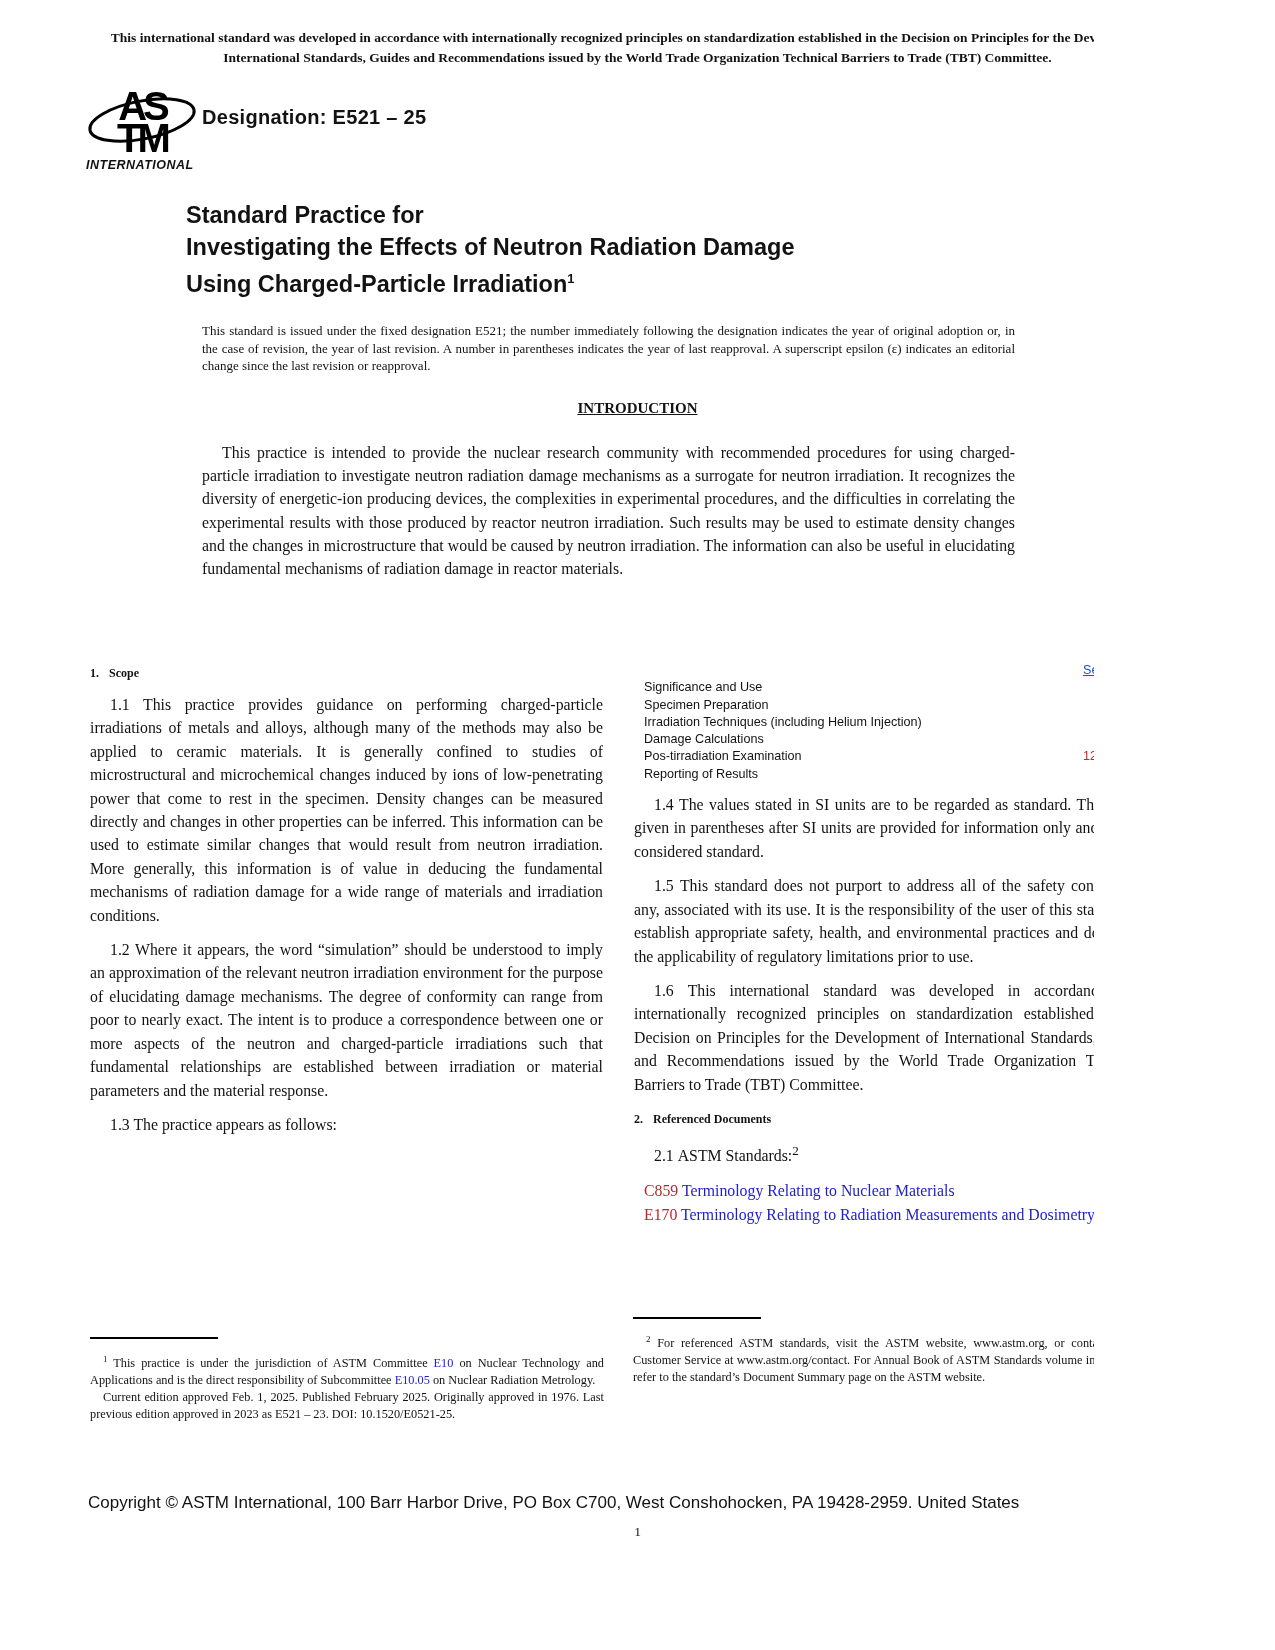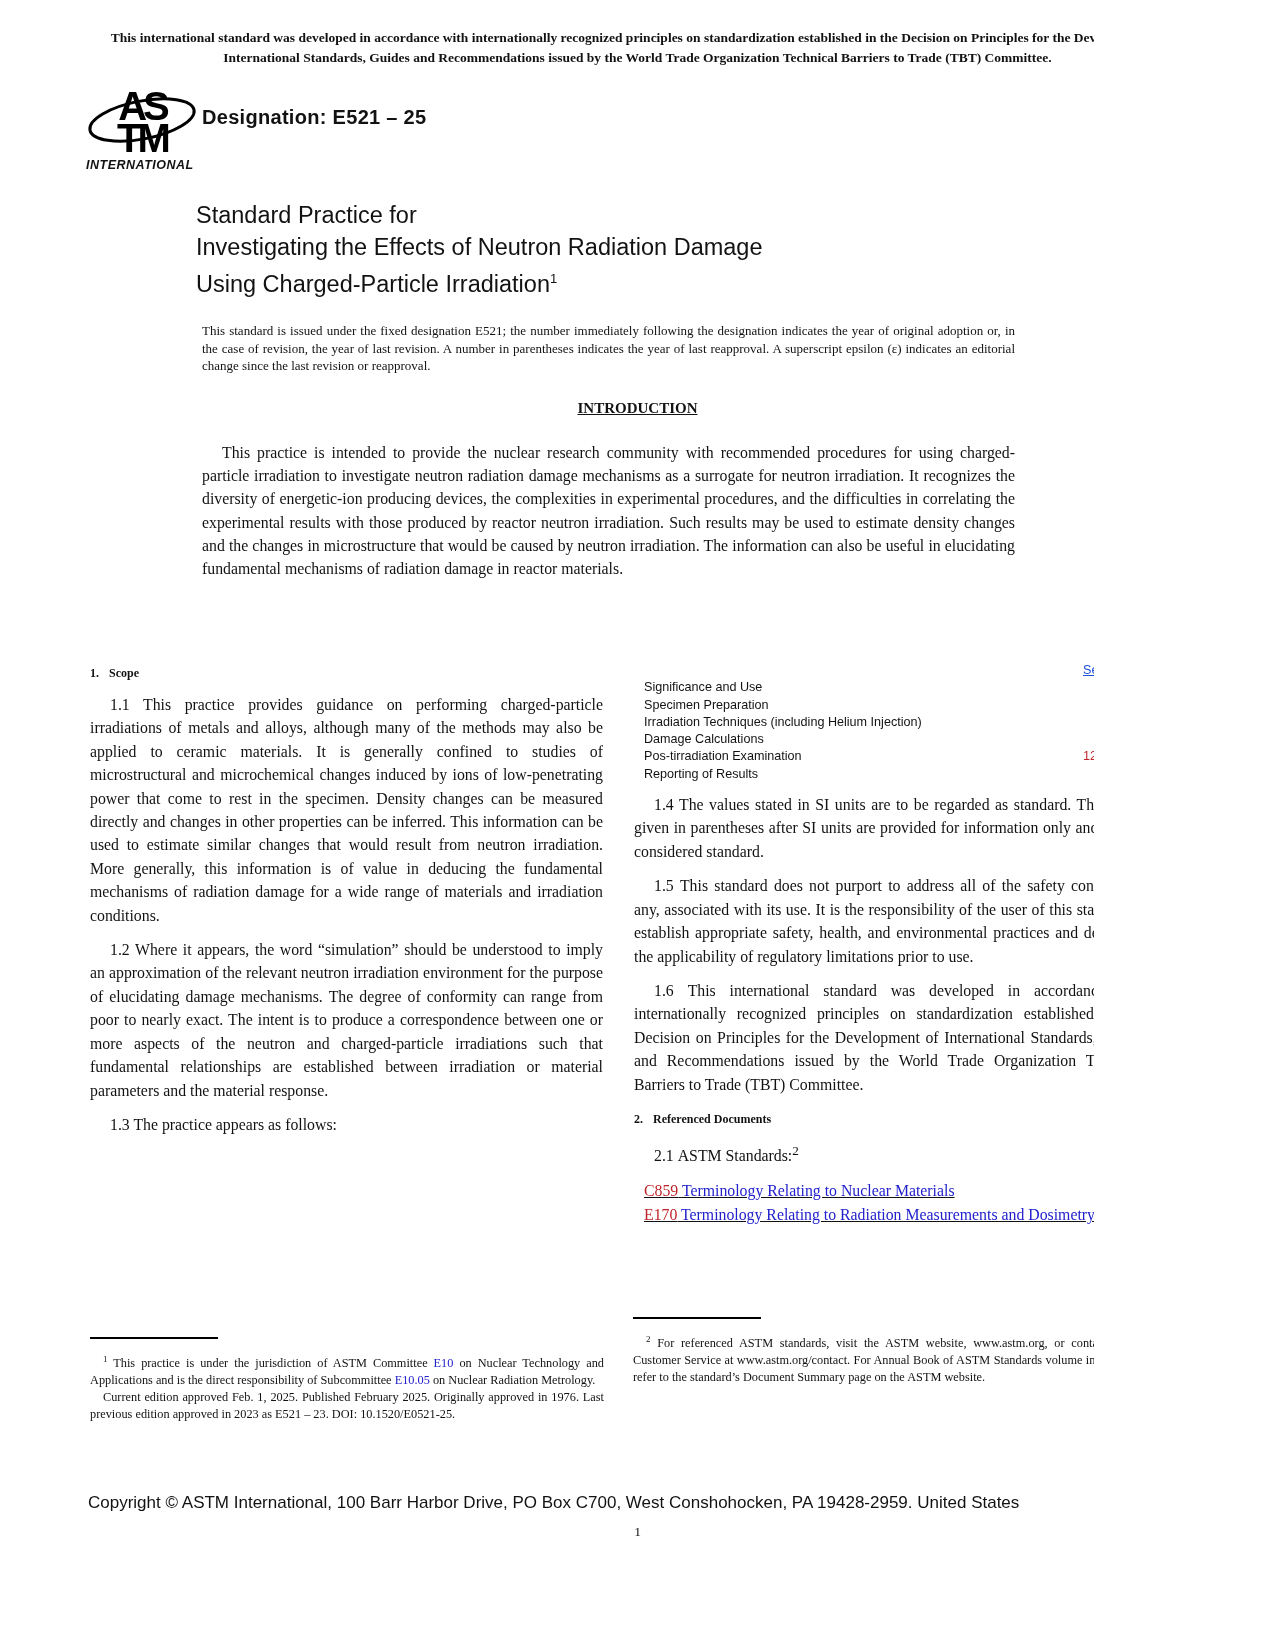--- a/index.html
+++ b/index.html
@@ -9,22 +9,22 @@
   .disclaimer{position:absolute;top:28px;left:90px;width:1095px;text-align:center;
               font-weight:bold;font-size:13.5px;line-height:19.5px;}
 
   .logo{position:absolute;top:82px;left:86px;width:112px;}
   .logo-intl{margin-top:-4px;text-align:left;font-family:"Liberation Sans",sans-serif;
              font-weight:bold;font-style:italic;font-size:12.5px;letter-spacing:.5px;}
 
   .designation{position:absolute;top:106px;left:202px;font-family:"Liberation Sans",sans-serif;
                font-weight:bold;font-size:20px;letter-spacing:.3px;}
 
-  .title-block{position:absolute;top:200px;left:196px;width:840px;
-               font-family:"Liberation Sans",sans-serif;font-weight:normal;
+  .title-block{position:absolute;top:200px;left:186px;width:840px;
+               font-family:"Liberation Sans",sans-serif;font-weight:bold;
                font-size:23.5px;line-height:31.5px;}
   .title-block sup{font-size:13px;}
 
   .issued{position:absolute;top:322px;left:202px;width:813px;font-size:13px;
           line-height:17.5px;text-align:justify;margin:0;}
 
   .intro-head{position:absolute;top:400px;left:0;width:1275px;text-align:center;
               font-weight:bold;font-size:15px;text-decoration:underline;}
   .intro-body{position:absolute;top:441px;left:202px;width:813px;font-size:15.8px;
               line-height:23.2px;text-align:justify;text-indent:20px;margin:0;}
@@ -37,21 +37,21 @@
   .body-p{font-size:15.8px;line-height:23.4px;text-align:justify;text-indent:20px;margin:0 0 11px 0;}
   .italic{}
 
   
   .toc{font-family:"Liberation Sans",sans-serif;font-size:12.6px;line-height:17.3px;margin-bottom:10px;}
   .toc-row{display:flex;}
   .toc-label{flex:1;padding-left:10px;}
   .toc-val{width:86px;text-align:center;color:#c02428;}
   .toc-head .toc-val{color:#1d4ed8;text-decoration:underline;}
 
-  .ref-line{font-size:15.8px;line-height:24.5px;padding-left:34px;text-indent:-24px;margin:0;text-decoration:underline;}
+  .ref-line{font-size:15.8px;line-height:24.5px;padding-left:34px;text-indent:-24px;margin:0;}
   .red-link{color:#c02428;}
   .blue-link{color:#2121cc;}
 
   .fn-rule{position:absolute;border-top:2px solid #000;width:128px;}
   .footnote{position:absolute;width:514px;font-size:12.3px;line-height:17px;text-align:justify;}
   .footnote p{margin:0;text-indent:13px;}
   .footnote sup{font-size:9px;}
 
   .copyright{position:absolute;top:1493px;left:88px;width:1100px;
              font-family:"Liberation Sans",sans-serif;font-size:17px;}

